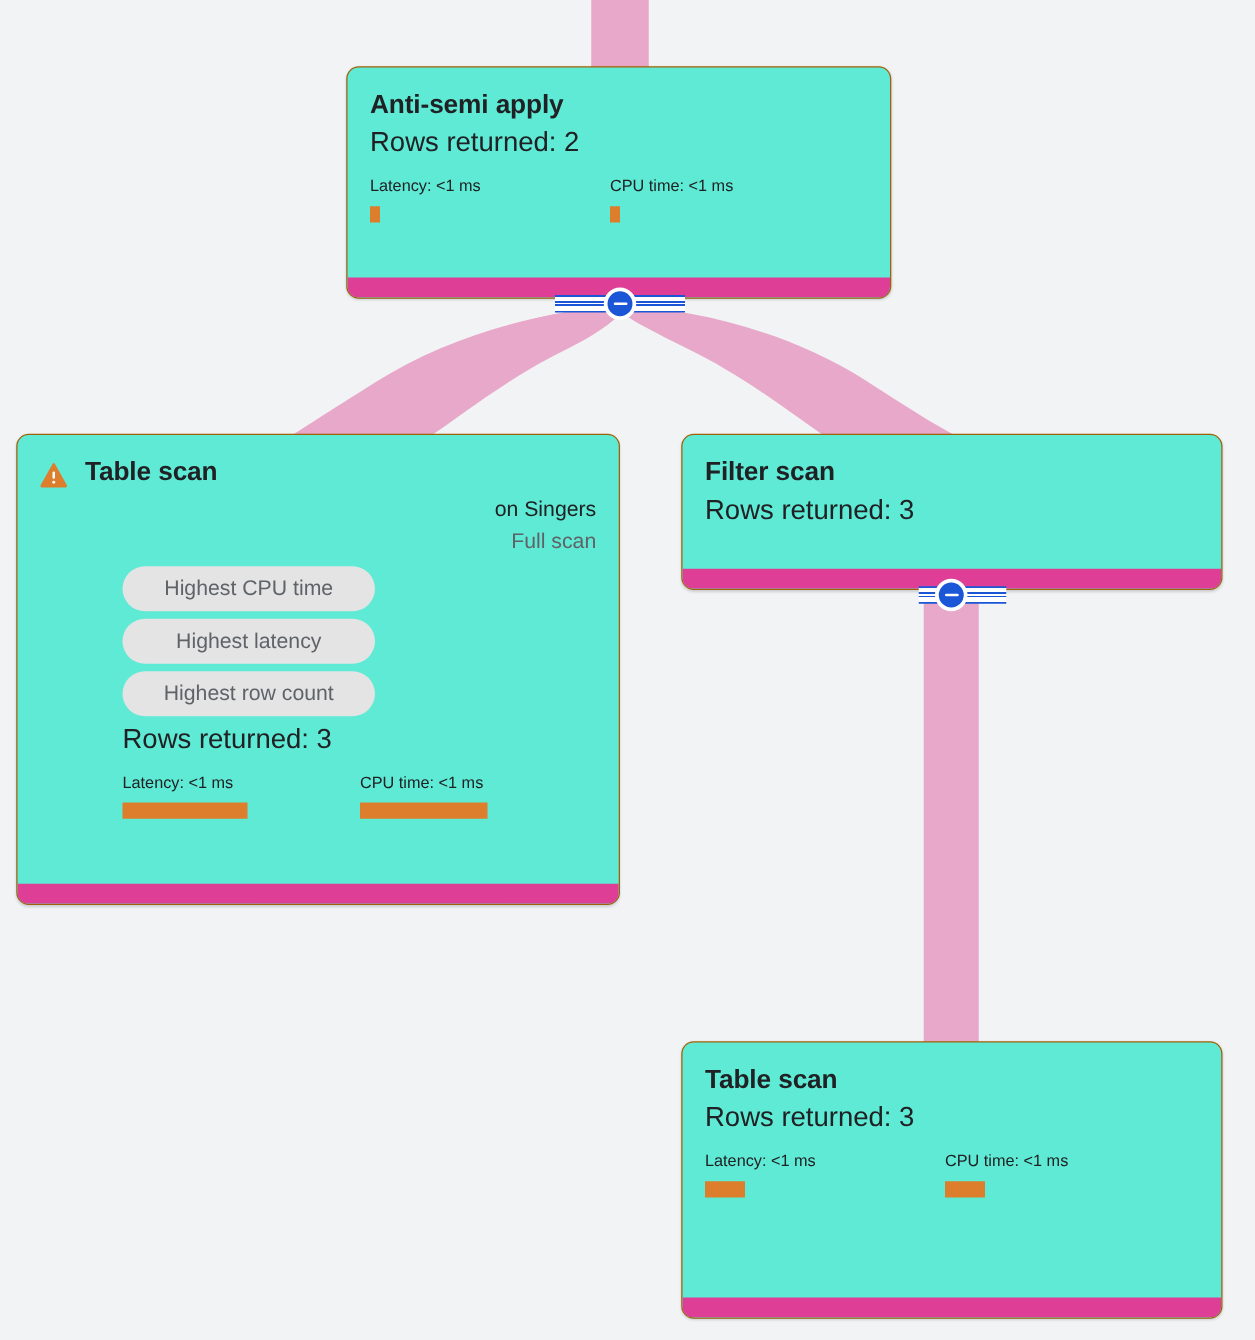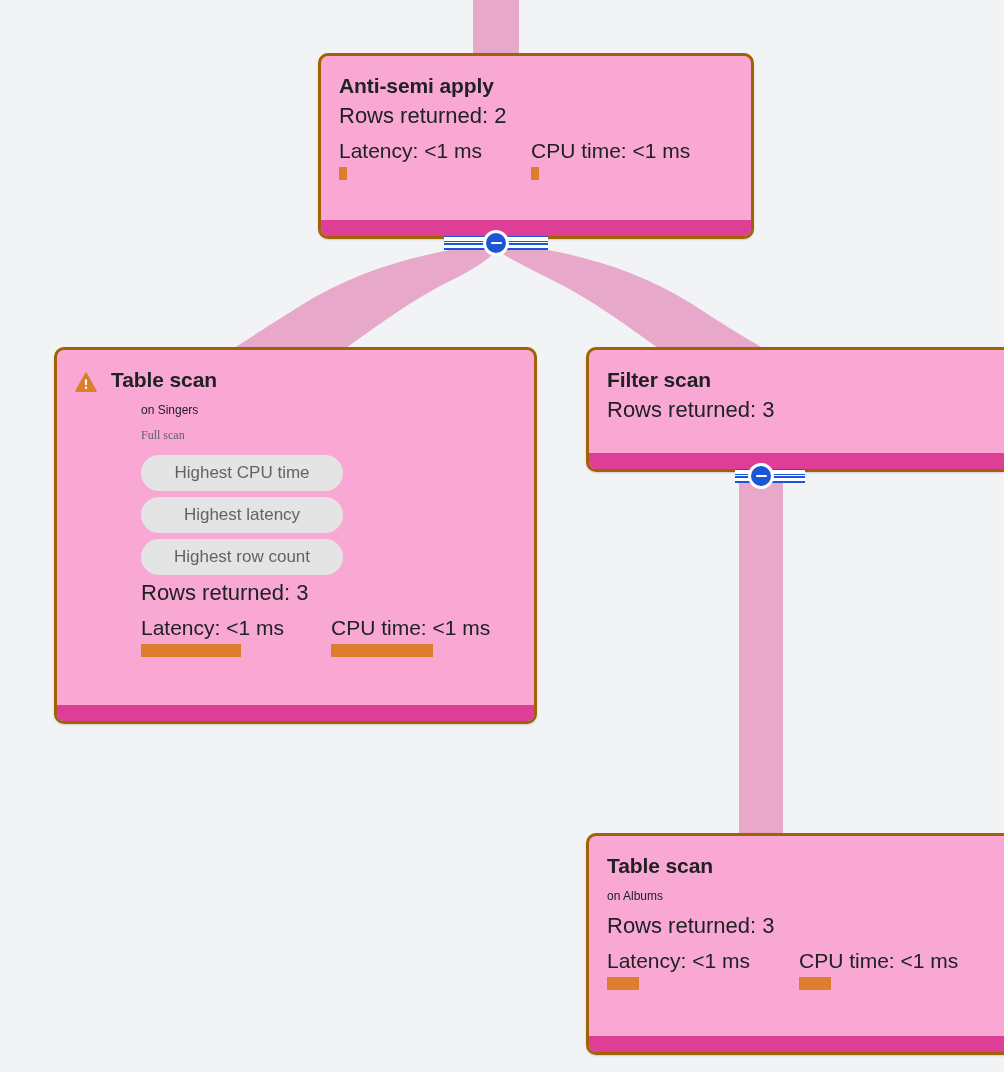--- a/index.html
+++ b/index.html
@@ -24,27 +24,26 @@
     position: absolute;
     left: 0;
     top: 0;
     width: 1004px;
     height: 1072px;
     pointer-events: none;
   }
   
   .node-card {
     position: absolute;
-    background: #f9a8d4;
-    border: 3px solid #a16207;
+    background: #5eead4;
+    border: 1px solid #a16207;
     border-radius: 10px;
     box-sizing: border-box;
     overflow: hidden;
     box-shadow: 0 1px 2px rgba(60,64,67,0.20);
-    margin-left: 41px;
   }
   .card-body {
     padding: 17px 18px 10px 18px;
     position: relative;
     height: 100%;
     box-sizing: border-box;
   }
   .card-footer {
     position: absolute;
     left: 0;
@@ -65,29 +64,29 @@
     margin-top: 5px;
   }
   .card-title {
     font-size: 21px;
     font-weight: bold;
     color: #202124;
     line-height: 25px;
     letter-spacing: -0.1px;
   }
   .card-sub {
-    font-size: 12px;
+    font-size: 17px;
     color: #202124;
     line-height: 24px;
     margin-top: 6px;
+    text-align: right;
   }
   .card-sub.muted {
     color: #5f6368;
     margin-top: 1px;
-    font-family: Liberation Serif, serif;
   }
   .card-rows {
     font-size: 22px;
     color: #202124;
     line-height: 24px;
     margin-top: 6px;
   }
   .indent-block {
     margin-left: 0;
   }
@@ -111,21 +110,21 @@
     text-align: center;
   }
   .metrics {
     display: flex;
     margin-top: 12px;
   }
   .metric {
     box-sizing: border-box;
   }
   .metric-label {
-    font-size: 21px;
+    font-size: 13px;
     color: #202124;
     line-height: 22px;
     white-space: nowrap;
   }
   .metric-bar {
     height: 13px;
     background: #dd7e2d;
     margin-top: 5px;
   }
   
@@ -288,21 +287,20 @@
   <div class="toggle" style="left:709px; top:463px;">
     <div class="rail" style="left:26px; width:70px;"></div>
     <div class="knob" style="left:52px;"></div>
   </div>
 
   <div class="node-card" style="left:545px; top:833px; width:433px; height:222px;">
     <div class="card-body">
       <div class="card-title-row">
         <div class="card-title">Table scan</div>
       </div>
-      <div class="card-sub">on Albums</div>
       <div class="card-rows">Rows returned: 3</div>
       <div class="metrics">
         <div class="metric" style="width:192px;">
           <div class="metric-label">Latency: &lt;1 ms</div>
           <div class="metric-bar" style="width:32px;"></div>
         </div>
         <div class="metric">
           <div class="metric-label">CPU time: &lt;1 ms</div>
           <div class="metric-bar" style="width:32px;"></div>
         </div>

